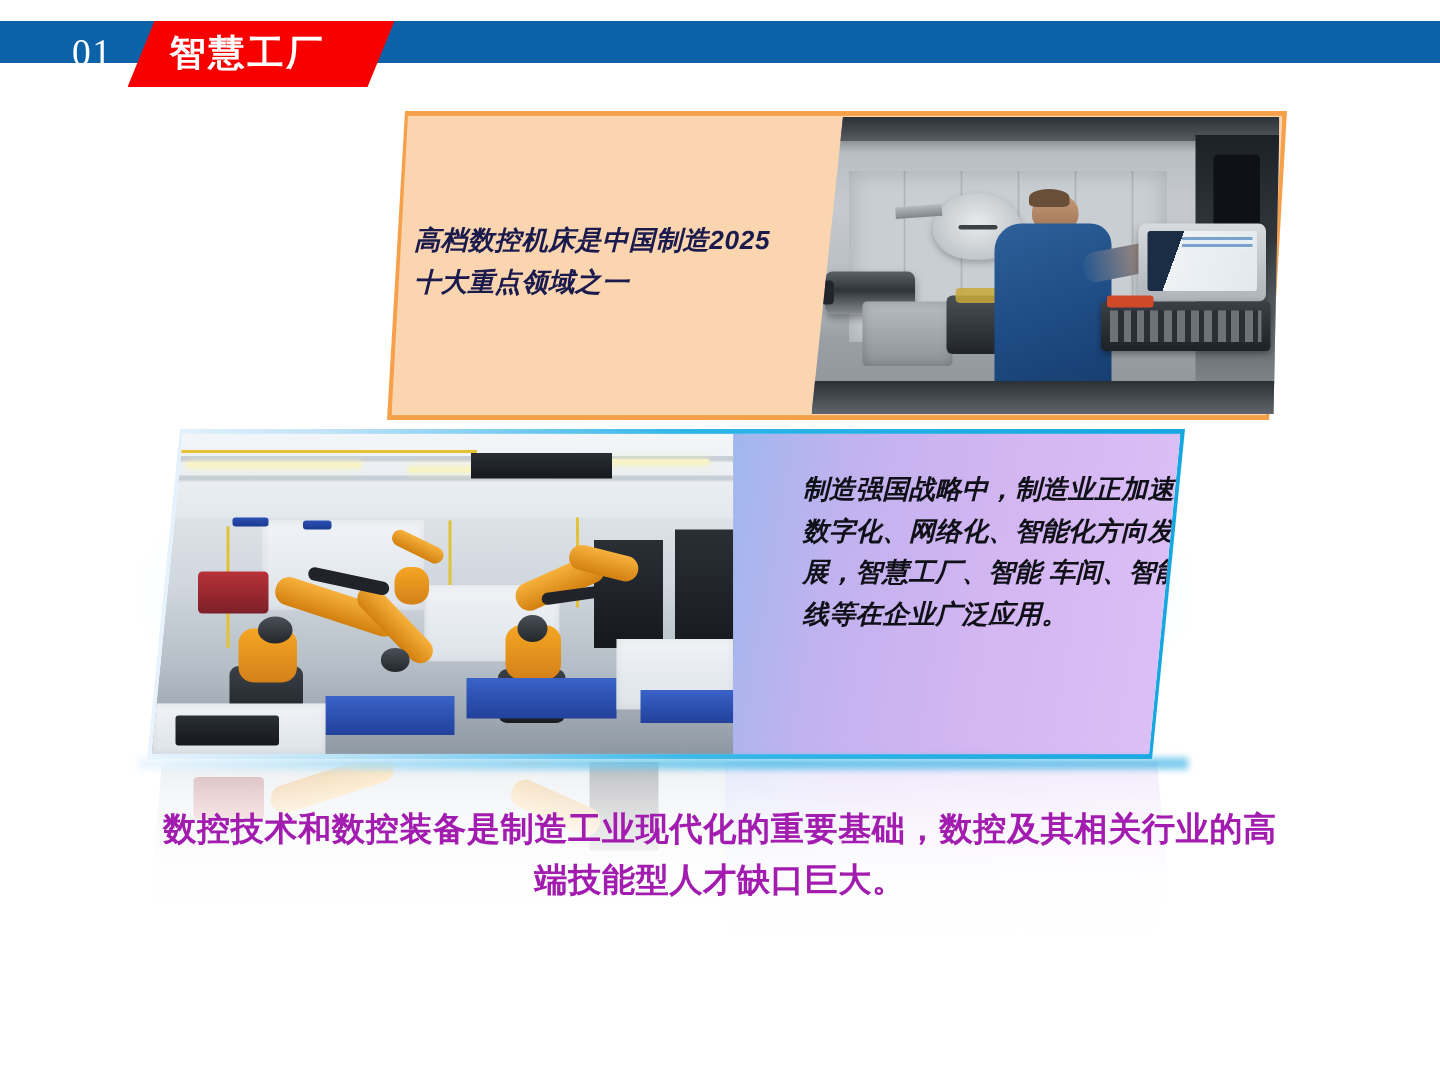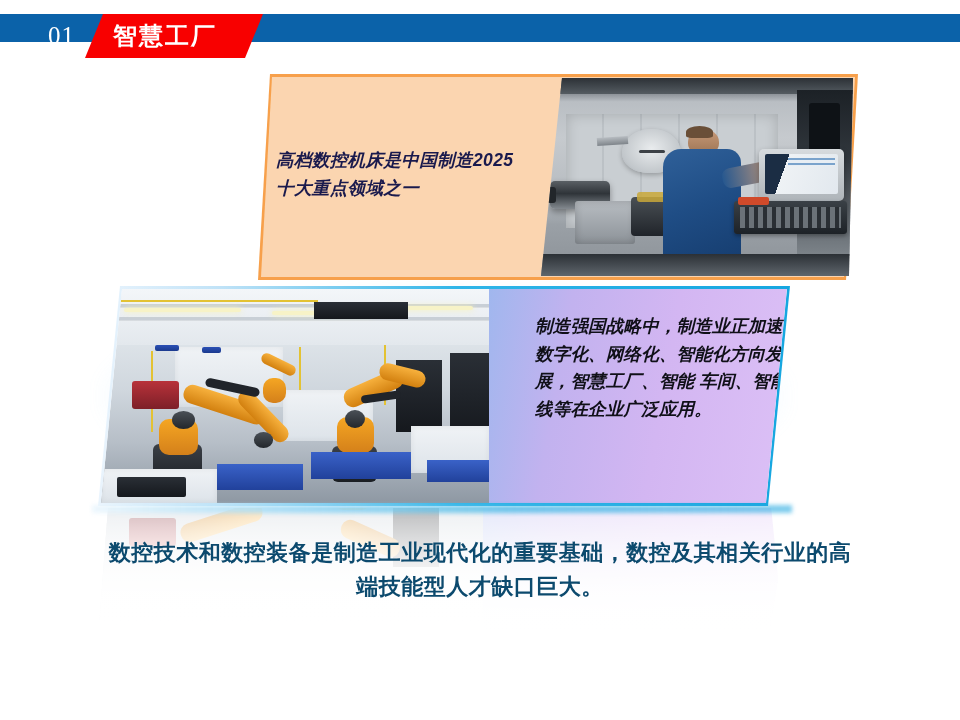--- a/index.html
+++ b/index.html
@@ -191,21 +191,21 @@
   }
   .reflect-edge{
     position:absolute;left:92px;top:505px;width:700px;height:8px;
     background:linear-gradient(90deg,rgba(235,246,253,.9) 0%,rgba(150,215,245,.85) 30%,rgba(70,185,230,.75) 60%,rgba(40,170,225,.6) 100%);
     filter:blur(2px);
   }
   .bottom-text{
     position:absolute;left:100px;top:536px;width:760px;
     text-align:center;
     font-size:22px;line-height:34px;font-weight:bold;
-    color:#0c4a6e;letter-spacing:0.5px;
+    color:#a21caf;letter-spacing:0.5px;
   }
 </style>
 </head>
 <body>
 
 <div id="slide">
 
   <div class="header-bar">
     <div class="header-red"></div>
     <div class="header-num">01</div>

